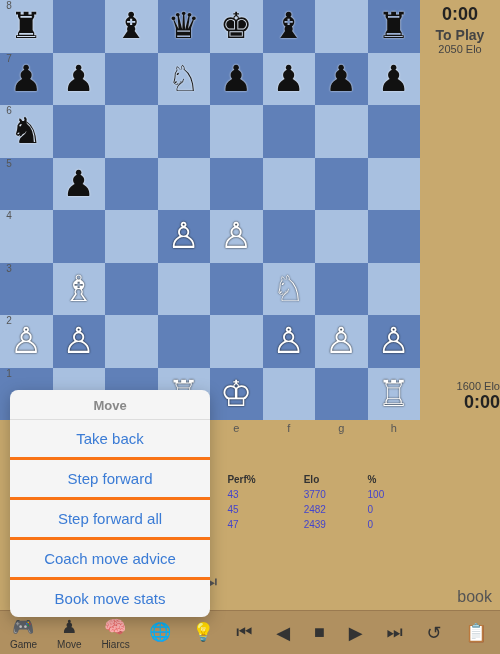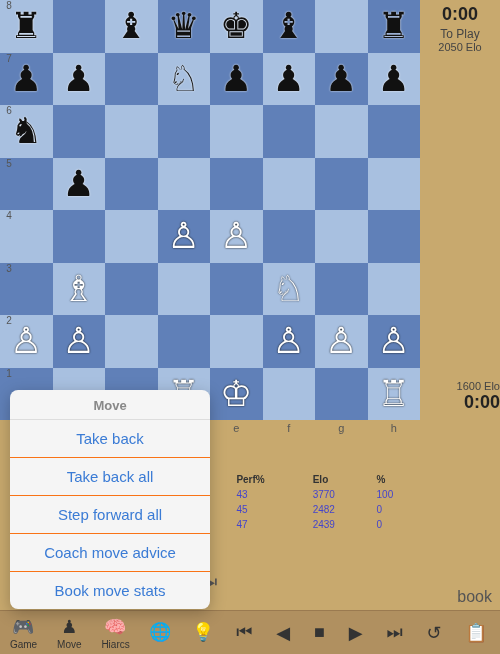--- a/index.html
+++ b/index.html
@@ -57,22 +57,23 @@
       padding-top: 4px;
     }
 
     .timer-top {
       font-size: 18px;
       font-weight: bold;
       color: #222;
       margin-bottom: 2px;
     }
     .to-play {
-      font-size: 12px;
+      font-size: 14px;
       color: #444;
+      font-weight: bold;
     }
     .elo-top {
       font-size: 11px;
       color: #444;
       margin-bottom: 12px;
     }
 
     .file-row {
       display: flex;
       width: 420px;
@@ -200,21 +201,21 @@
       color: #888;
       padding: 8px 0 6px 0;
       border-bottom: 1px solid #ddd;
     }
     .menu-item {
       text-align: center;
       padding: 10px 0;
       font-size: 15px;
       color: #3a7bd5;
       cursor: pointer;
-      border-bottom: 1px solid #f97316;
+      border-bottom: 3px solid #f97316;
     }
     .menu-item:last-child {
       border-bottom: none;
     }
 
     
     #book-label {
       position: absolute;
       bottom: 48px;
       right: 8px;
@@ -385,21 +386,21 @@
   <div class="file-cell">a</div>
   <div class="file-cell">b</div>
   <div class="file-cell">c</div>
   <div class="file-cell">d</div>
   <div class="file-cell">e</div>
   <div class="file-cell">f</div>
   <div class="file-cell">g</div>
   <div class="file-cell">h</div>
 </div>
 
-<div style="position:absolute;top:440px;left:13px;width:420px;">
+<div style="position:absolute;top:440px;left:4px;width:420px;">
   <div id="deferred-label">Deferred</div>
   <div id="notation-text">g6 6.c3 ±g7 7.d4 exd4</div>
   <table class="book-table">
     <thead>
       <tr id="book-header-row">
           <th>Bookmove</th>
           <th>Games</th>
           <th>Perf%</th>
           <th>Elo</th>
           <th>%</th>
@@ -434,21 +435,21 @@
 <div id="page-nav">
   <span class="page-btn">⏭</span>
 </div>
 
 <div id="book-label">book</div>
 
 <div id="context-menu">
   <div class="menu-title">Move</div>
   <div id="menu-items-container">
       <div class="menu-item">Take back</div>
-      <div class="menu-item">Take back all</div>
+      <div class="menu-item">Step forward</div>
       <div class="menu-item">Step forward all</div>
       <div class="menu-item">Coach move advice</div>
       <div class="menu-item">Book move stats</div>
     </div>
 </div>
 
 <div id="toolbar">
   <div class="toolbar-item">
     <span class="toolbar-icon">🎮</span>
     <span class="toolbar-label">Game</span>

